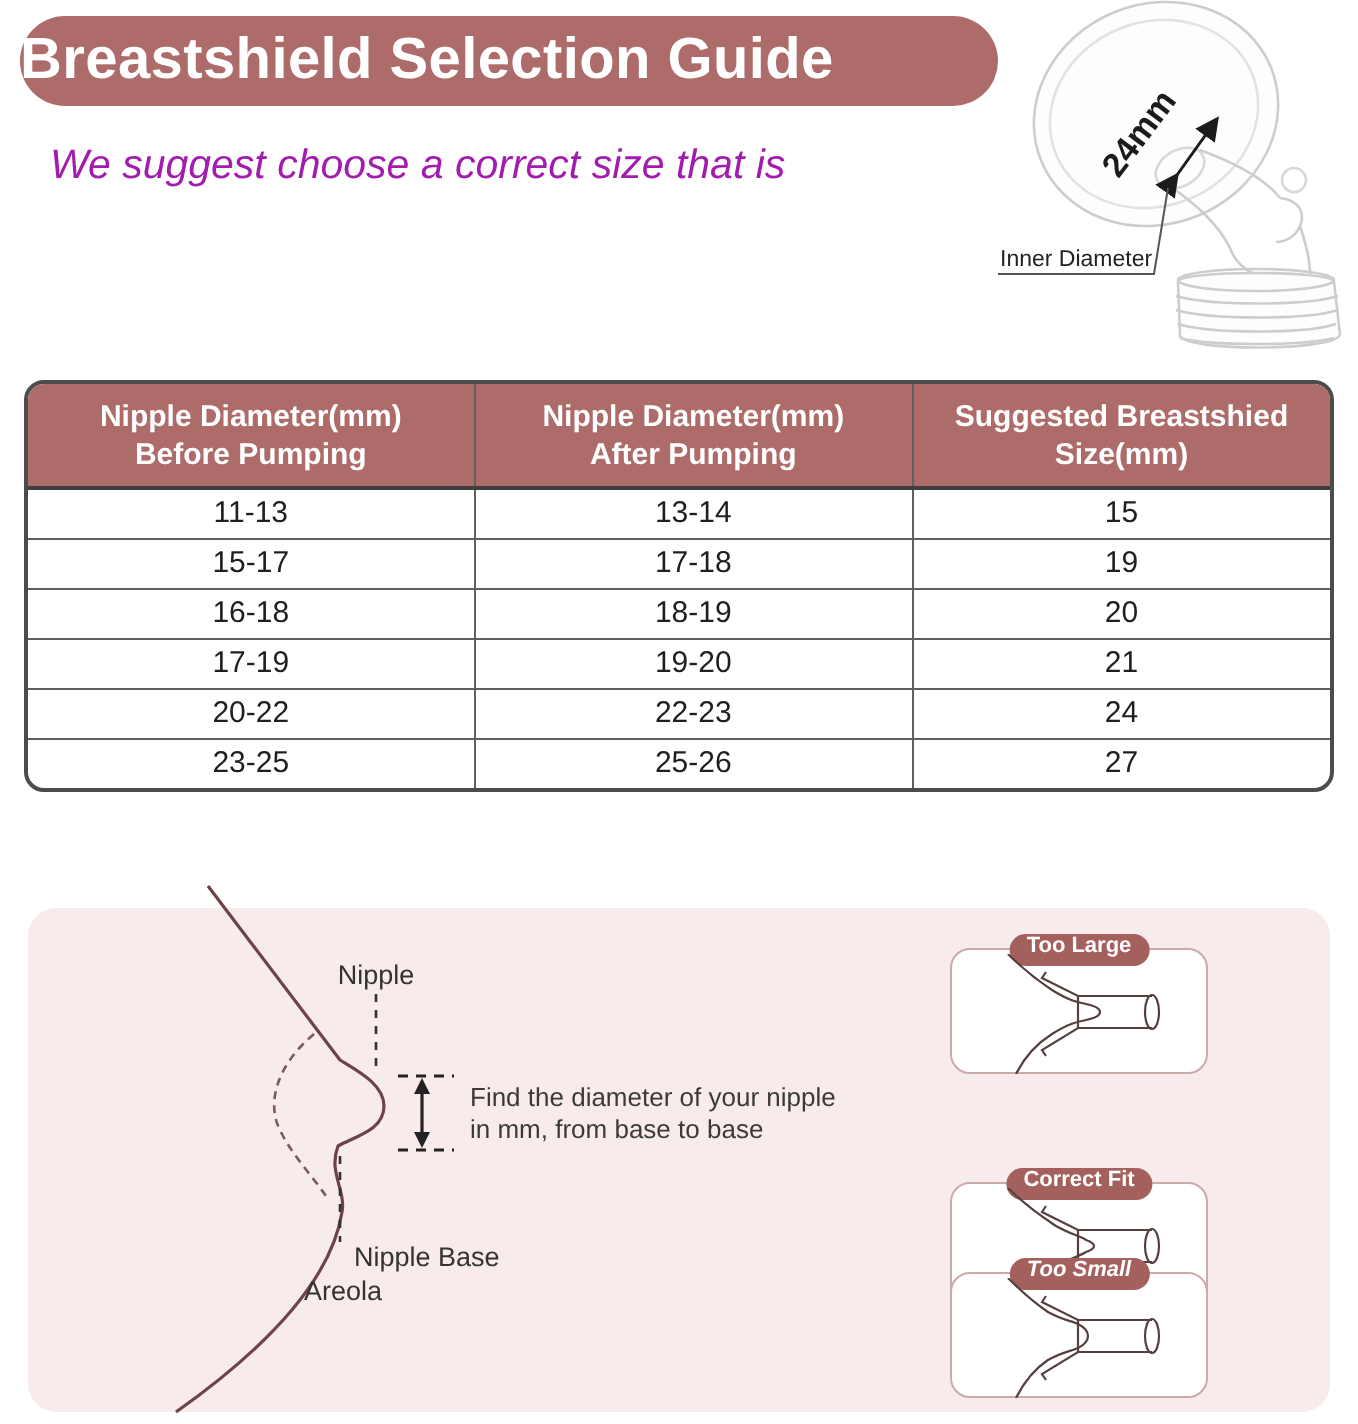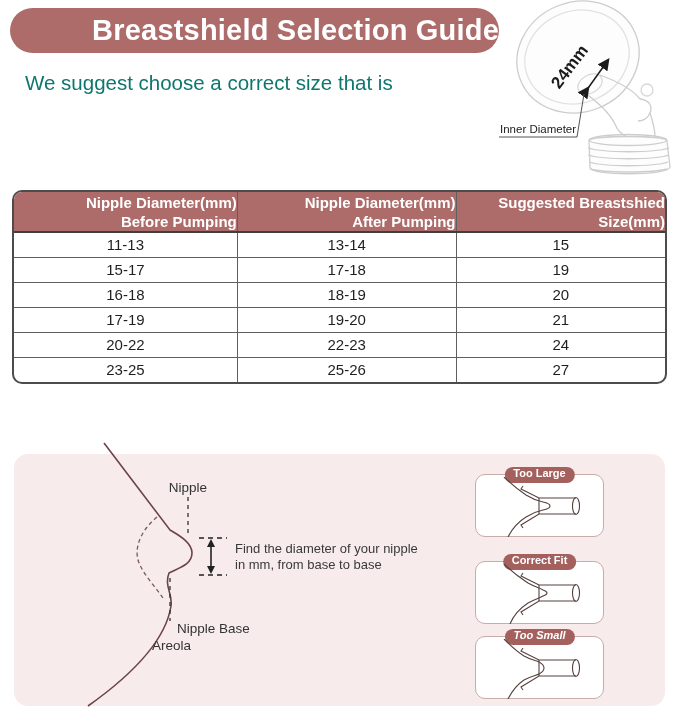--- a/index.html
+++ b/index.html
@@ -6,32 +6,32 @@
     --accent:#ad6c6a; --accent_dark:#a4605d; --panel_bg:#f7eceb;
     --table_border:#4c4c4c; --cell_border:#5f5f5f; --text_dark:#2f2f2f;
     --line_maroon:#6d4348;
   }
   *{margin:0;padding:0;box-sizing:border-box;}
   body{background:#fff;font-family:"Liberation Sans",sans-serif;}
   .page{position:relative;width:679px;height:712px;background:#fff;overflow:hidden;}
 
   .banner{position:absolute;left:10px;top:8px;width:489px;height:45px;
     background:var(--accent);border-radius:23px;color:#fff;font-size:29px;font-weight:700;
-    display:flex;align-items:center;justify-content:flex-end;letter-spacing:.2px;}
+    display:flex;align-items:center;justify-content:flex-start;letter-spacing:.2px;}
 
   .intro{position:absolute;left:25px;top:66px;width:440px;font-size:20.5px;
-    line-height:34px;color:#0f766e;}
+    line-height:34px;color:#a21caf;font-style:italic;}
 
   .product-svg{position:absolute;left:497px;top:0px;}
 
   .table-wrap{position:absolute;left:12px;top:190px;width:655px;
     border:2px solid var(--table_border);border-radius:10px;overflow:hidden;background:#fff;}
   table{width:100%;border-collapse:collapse;table-layout:fixed;}
-  th{background:var(--accent);color:#fff;font-size:15px;font-weight:700;height:40px;
-    line-height:19px;border-bottom:2px solid #3f3f3f;text-align:right;}
+  th{background:var(--accent);color:#fff;font-size:15px;font-weight:700;height:52px;
+    line-height:19px;border-bottom:2px solid #3f3f3f;}
   th+th, td+td{border-left:1px solid var(--cell_border);}
   td{border-top:1px solid var(--cell_border);height:25px;text-align:center;
     font-size:15px;color:#1f1f1f;}
   tbody tr:first-child td{border-top:none;}
 
   .panel{position:absolute;left:14px;top:454px;width:651px;height:252px;
     background:var(--panel_bg);border-radius:14px;}
 
   .diagram-svg{position:absolute;left:0px;top:440px;pointer-events:none;}
 
@@ -171,21 +171,21 @@
         <path d="M 47 9 L 45 12 L 63 21 L 100 21"></path>
         <path d="M 47 51 L 45 48 L 63 37 L 100 37"></path>
         <line x1="63" y1="21" x2="63" y2="37"></line>
         <ellipse cx="100" cy="29" rx="3.5" ry="8.5"></ellipse>
         <path d="M 28 0 C 36 8 44 14 50 18 C 58 23 62 24 67 25 C 72 26 74 27.5 74 29
                  C 74 30.5 72 32 67 33 C 62 34 58 35 50 40 C 42 45 36 52 32 60"></path>
       </g>
     </svg>
   </div>
 
-  <div class="fit-card" style="top:561px;">
+  <div class="fit-card" style="top:591px;">
     <div class="badge">
       <span>Correct Fit</span>
       <span class="circle-icon">✓</span>
     </div>
     <svg width="127" height="60" viewBox="0 0 127 60">
       <g stroke="#55403f" stroke-width="1.1" fill="none">
         <path d="M 47 9 L 45 12 L 63 21 L 100 21"></path>
         <path d="M 47 51 L 45 48 L 63 37 L 100 37"></path>
         <line x1="63" y1="21" x2="63" y2="37"></line>
         <ellipse cx="100" cy="29" rx="3.5" ry="8.5"></ellipse>

